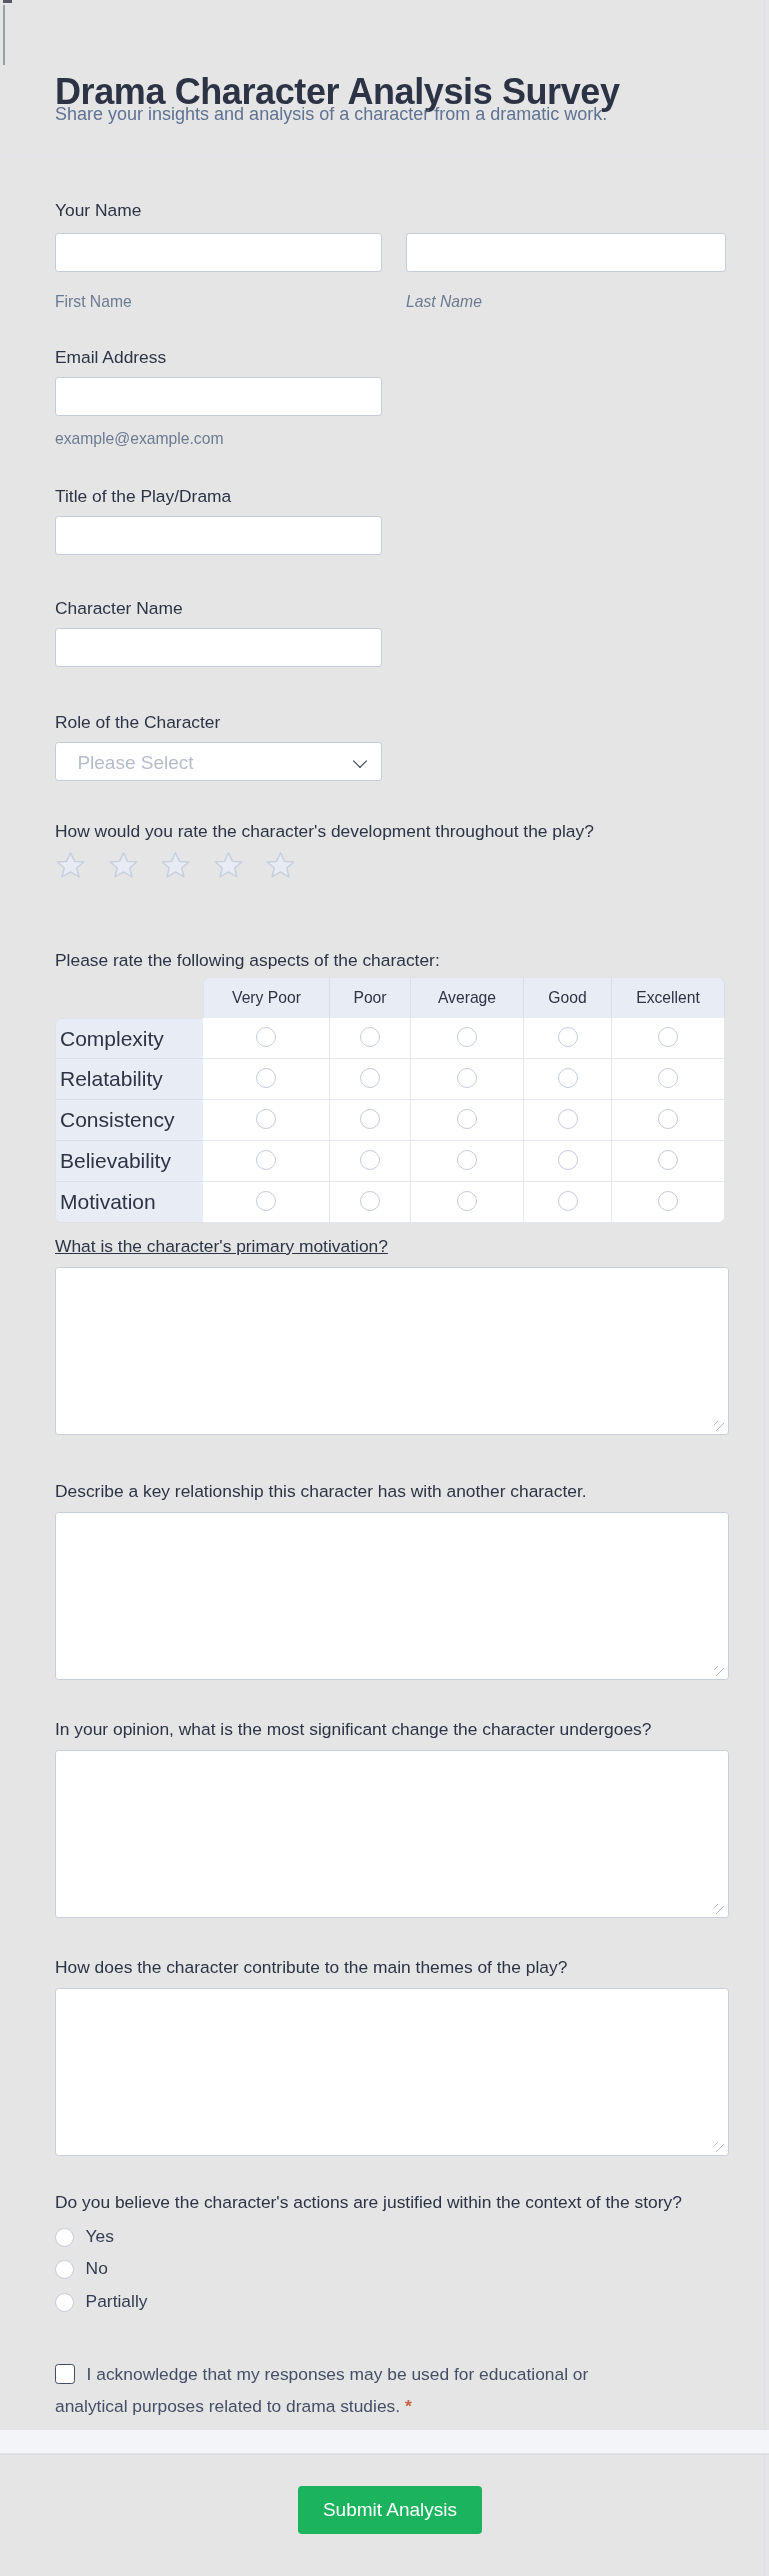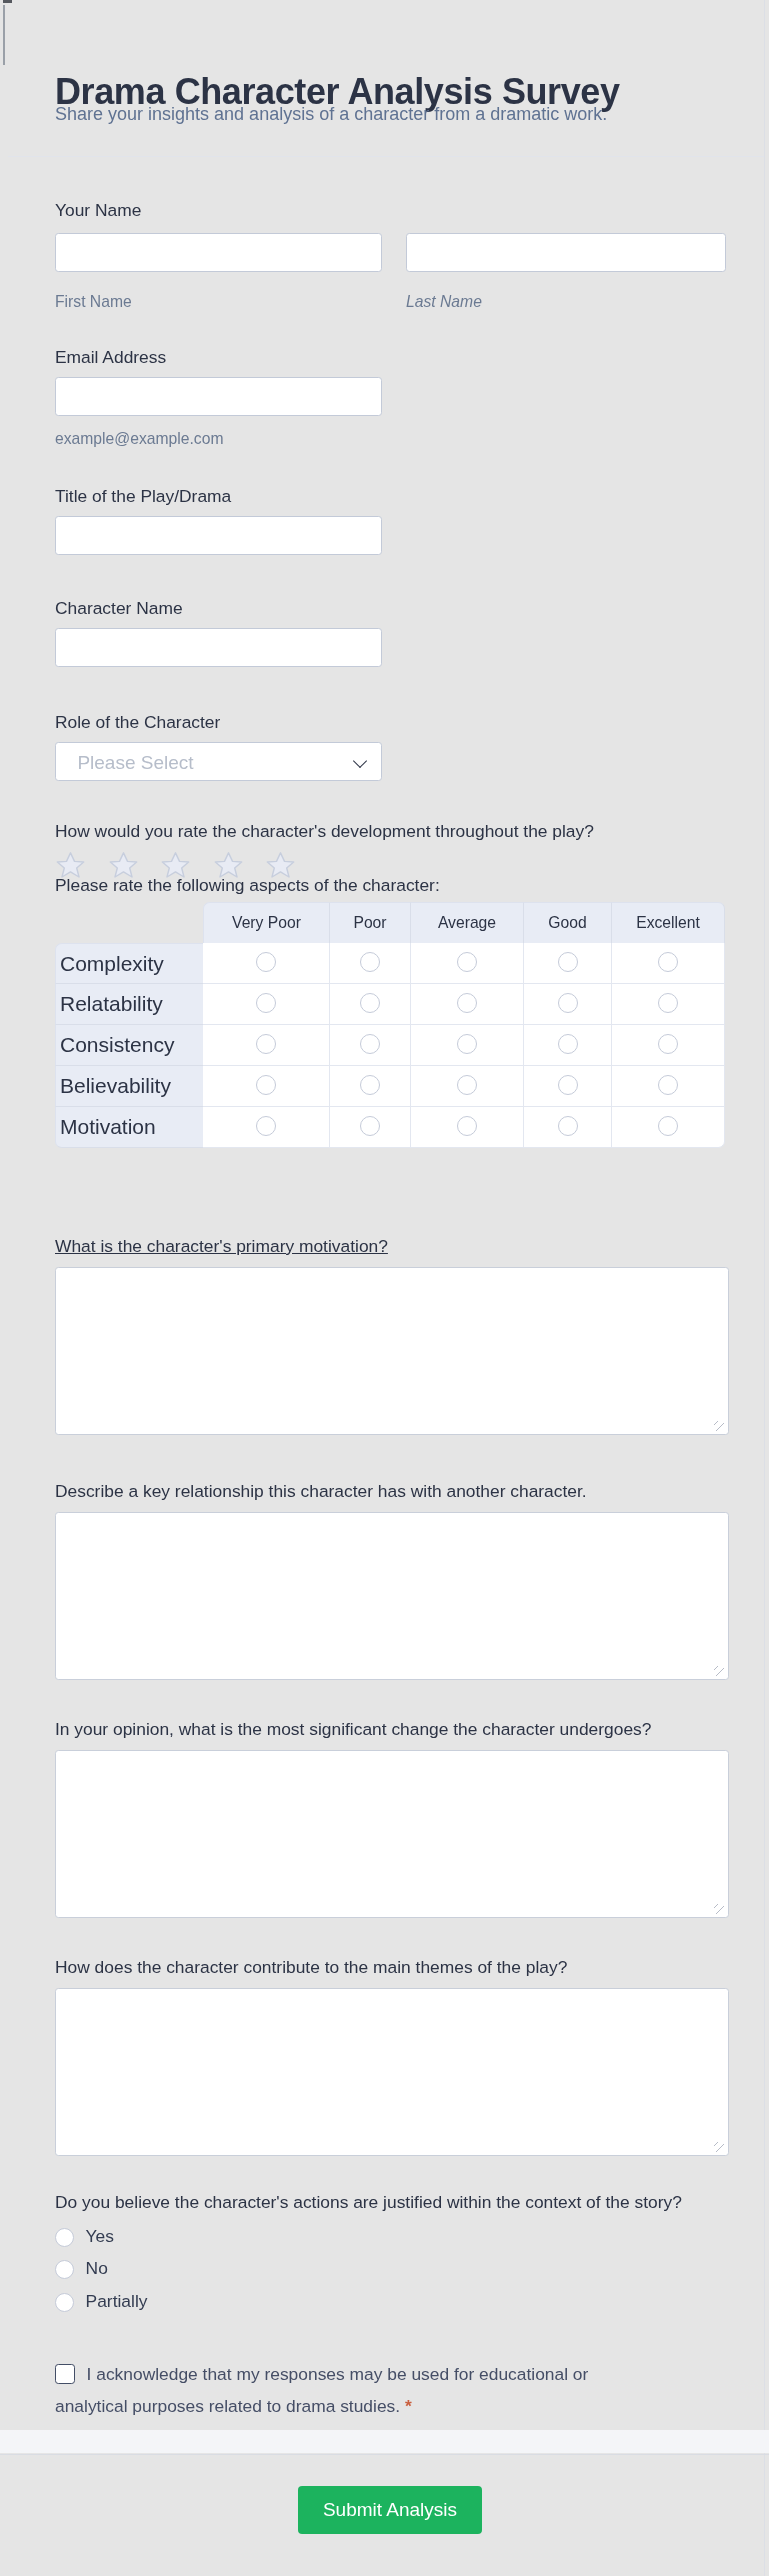--- a/index.html
+++ b/index.html
@@ -143,21 +143,21 @@
         </svg>
       <svg class="star" viewBox="0 0 24 24">
         <polygon points="12,2.2 15.1,8.8 22.2,9.3 16.8,13.9 18.6,20.9 12,17 5.4,20.9 7.2,13.9 1.8,9.3 8.9,8.8" fill="#e8ebf4" stroke="#c7cedd" stroke-width="1.1" stroke-linejoin="round"></polygon>
         </svg>
       <svg class="star" viewBox="0 0 24 24">
         <polygon points="12,2.2 15.1,8.8 22.2,9.3 16.8,13.9 18.6,20.9 12,17 5.4,20.9 7.2,13.9 1.8,9.3 8.9,8.8" fill="#e8ebf4" stroke="#c7cedd" stroke-width="1.1" stroke-linejoin="round"></polygon>
         </svg>
     </div>
   </div>
 
-  <div class="section" style="top:874px;">
+  <div class="section" style="top:949px;">
     <div class="field-label">Please rate the following aspects of the character:</div>
     <table class="matrix-table">
       <tbody>
           <tr>
         <td class="m-corner col-label"></td>
         <th class="m-head first col-vp">Very Poor</th>
         <th class="m-head col-p">Poor</th>
         <th class="m-head col-a">Average</th>
         <th class="m-head col-g">Good</th>
         <th class="m-head last col-e">Excellent</th>

